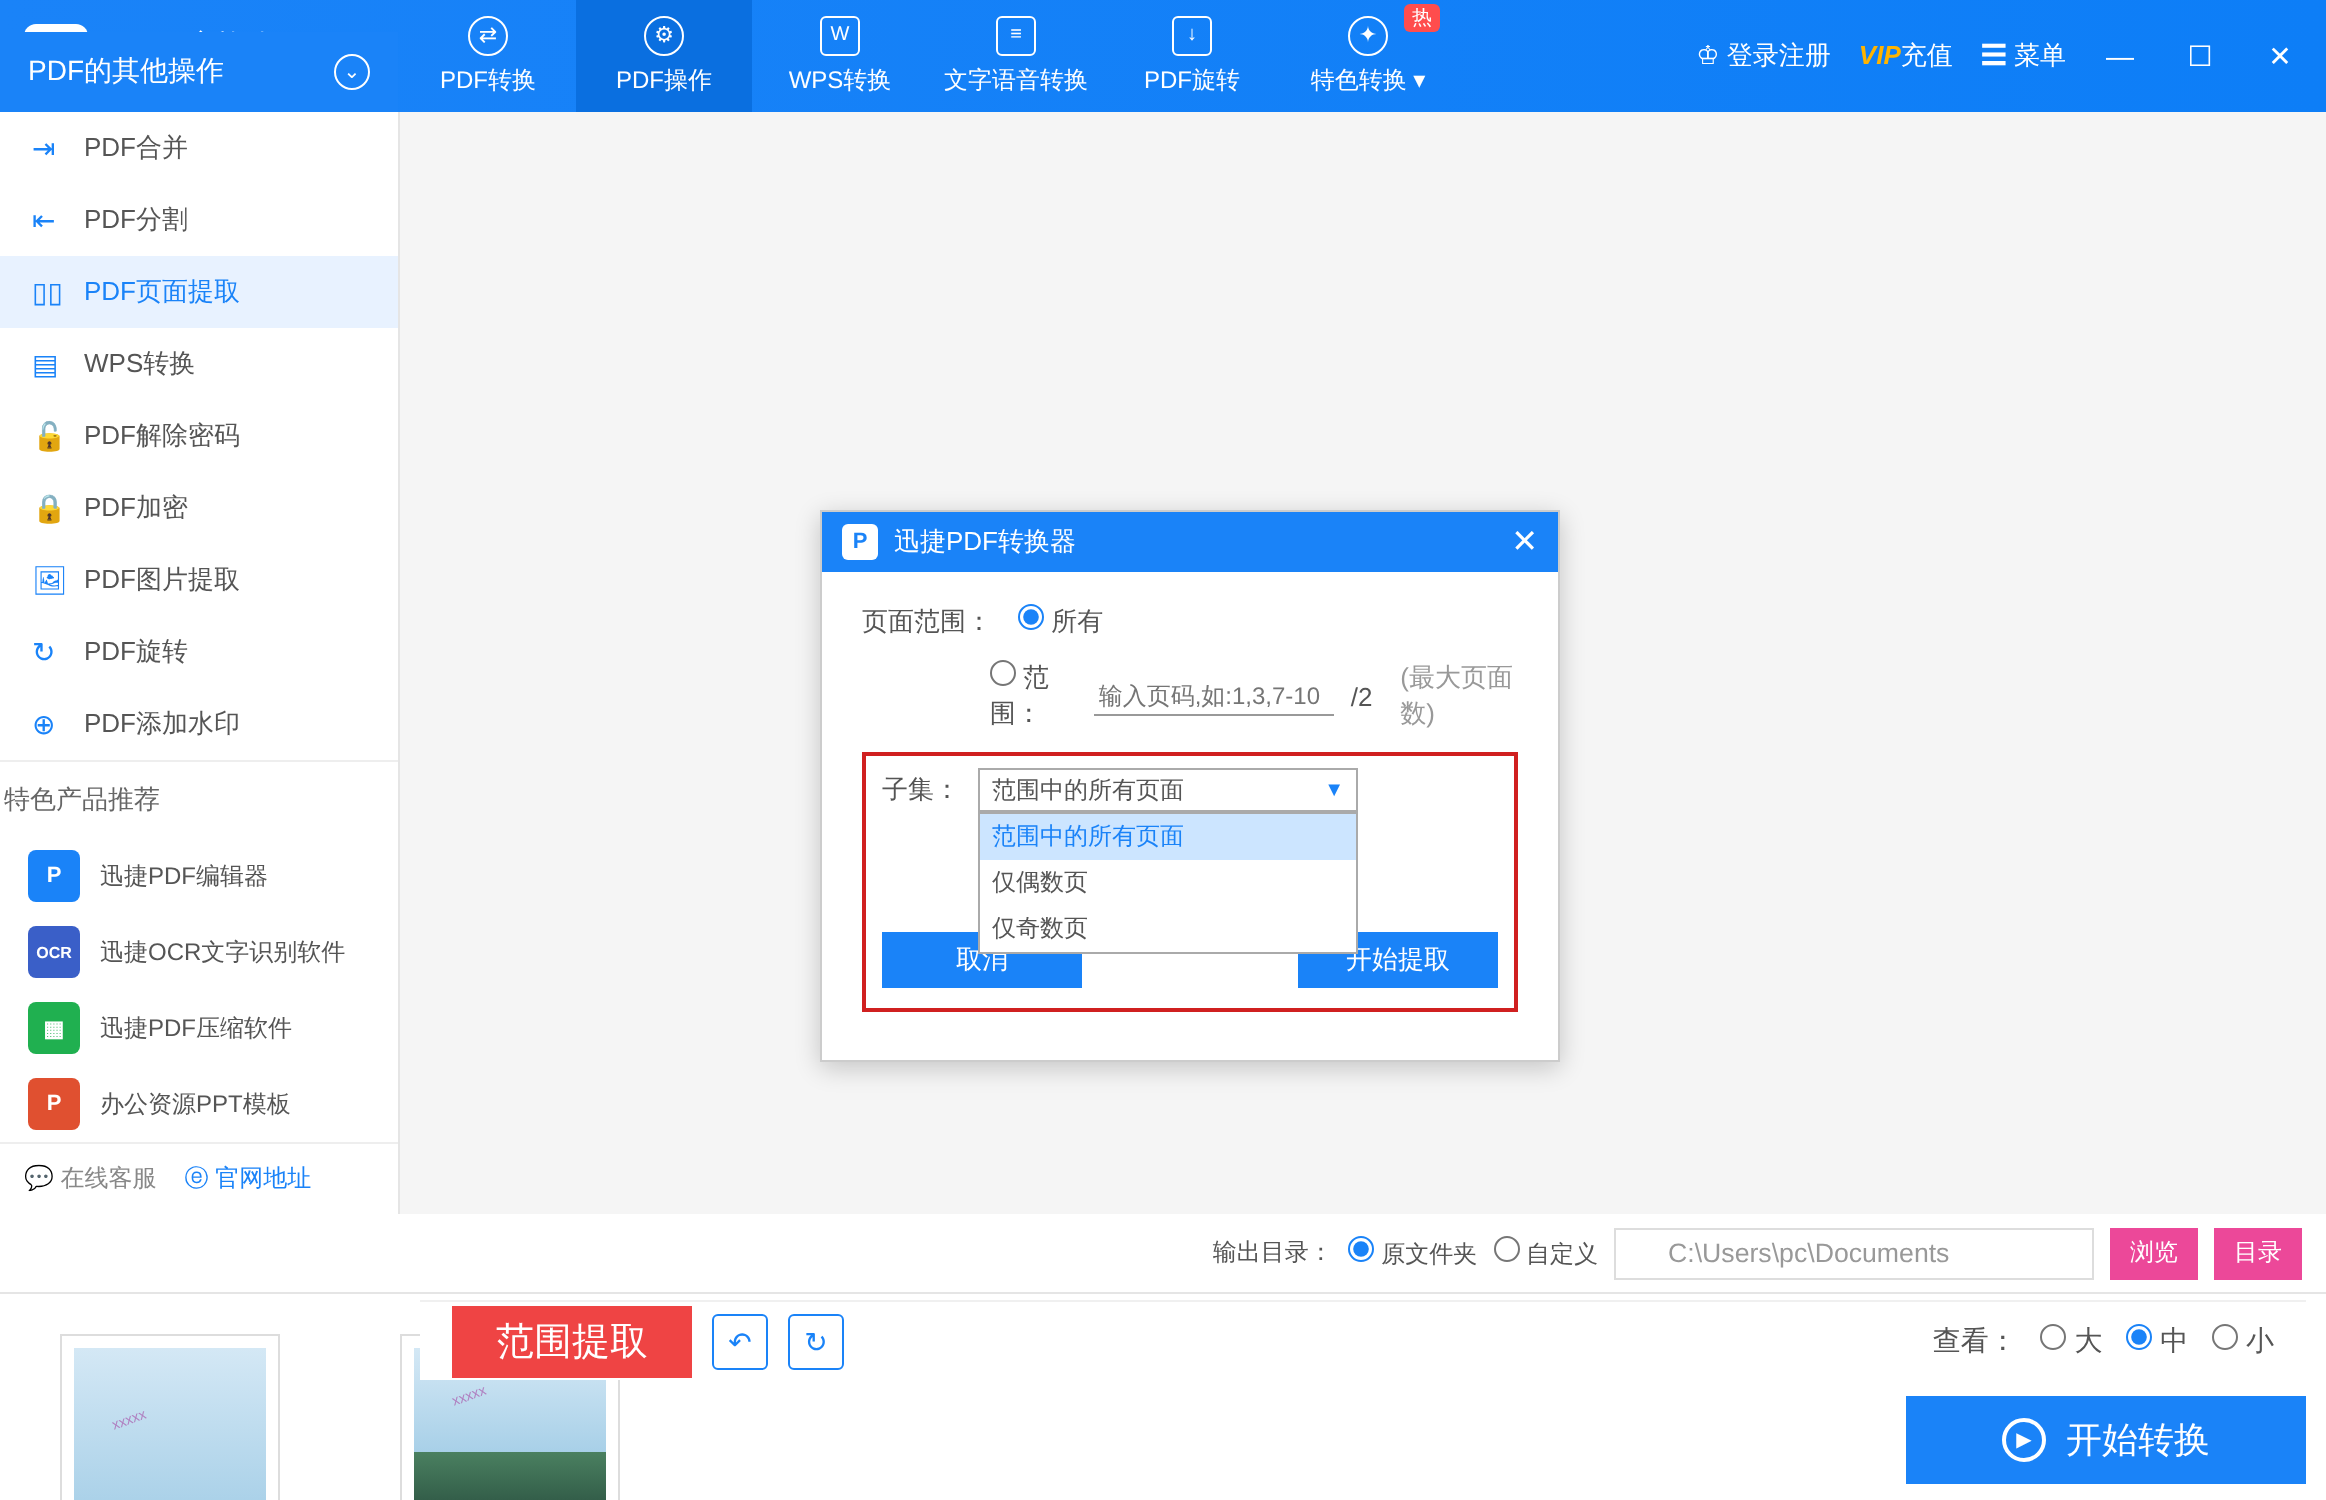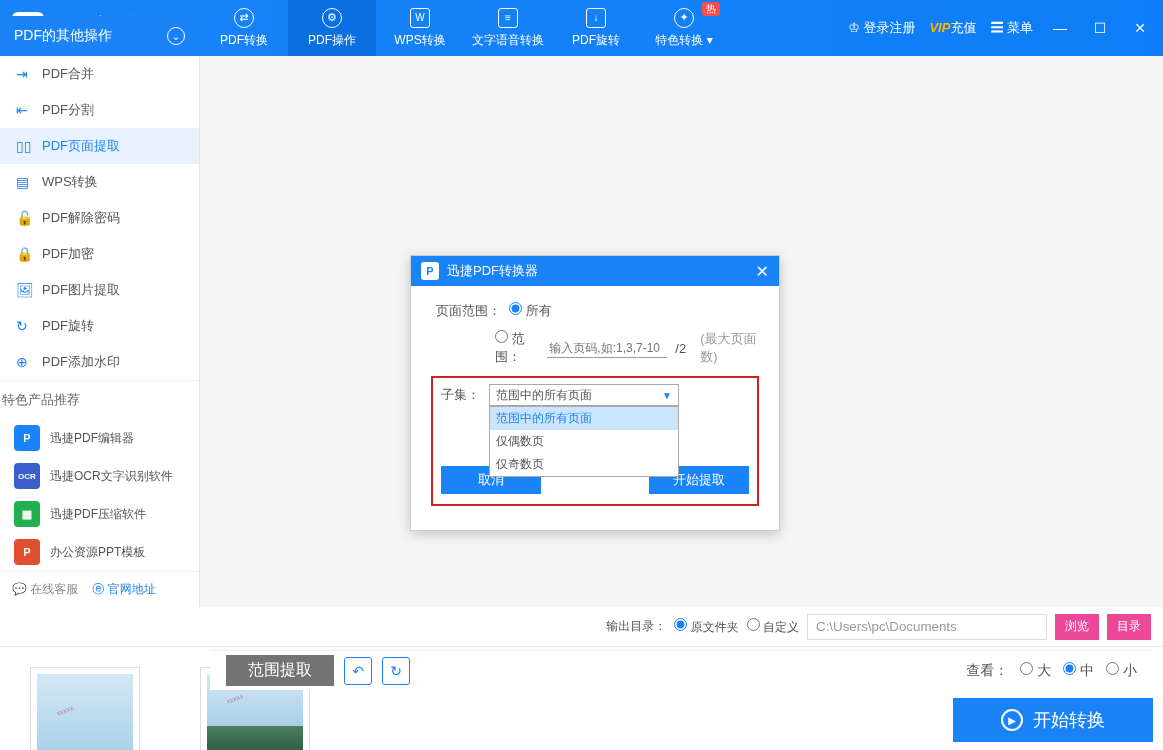--- a/index.html
+++ b/index.html
@@ -16,21 +16,21 @@
 .toptab.active { background: #0a6fe0; }
 .toptab .ticon { width: 20px; height: 20px; border: 1.5px solid #fff; border-radius: 50%; display: flex; align-items: center; justify-content: center; font-size: 11px; }
 .toptab .sq { width: 20px; height: 20px; border: 1.5px solid #fff; border-radius: 3px; display: flex; align-items: center; justify-content: center; font-size: 10px; }
 .hot-badge { position: absolute; top: 2px; right: 8px; background: #ff4d4d; font-size: 10px; padding: 0 4px; border-radius: 3px; }
 
 .topright { margin-left: auto; display: flex; align-items: center; gap: 14px; padding-right: 10px; font-size: 13px; }
 .vip { color: #ffb400; font-weight: bold; font-style: italic; }
 .winbtn { width: 26px; height: 26px; display: flex; align-items: center; justify-content: center; cursor: pointer; font-size: 14px; }
 
 .outputbar { height: 40px; background: #fff; border-bottom: 1px solid #e5e5e5; display: flex; align-items: center; padding: 0 12px 0 210px; font-size: 12px; gap: 8px; color: #555; }
-.outputbar input.path { flex: 1; height: 26px; border: 1px solid #ddd; padding: 0 8px; color: #999; max-width: 240px; }
+.outputbar input.path { flex: 1; height: 26px; border: 1px solid #ddd; padding: 0 26px; color: #999; max-width: 240px; }
 .bluebtn { background: #ec4899; color: #fff; border: none; height: 26px; padding: 0 10px; cursor: pointer; font-size: 12px; font-family: Liberation Serif, serif; }
 
 .main { display: flex; height: calc(100% - 96px); flex-direction: column; }
 .sidebar { width: 200px; background: #fff; border-right: 1px solid #e5e5e5; display: flex; flex-direction: column; }
 .sidehead { height: 40px; background: #1a83f8; color: #fff; display: flex; align-items: center; padding: 0 14px; font-size: 14px; justify-content: space-between; margin-top: -40px; position: relative; }
 .sidehead .chev { width: 18px; height: 18px; border: 1.5px solid #fff; border-radius: 50%; display: flex; align-items: center; justify-content: center; font-size: 10px; }
 .sideitem { height: 36px; display: flex; align-items: center; padding: 0 16px; font-size: 13px; color: #555; cursor: pointer; gap: 10px; }
 .sideitem.active { background: #e8f2ff; color: #1a83f8; }
 .sideitem .sicon { width: 16px; color: #1a83f8; font-size: 14px; }
 
@@ -47,39 +47,39 @@
 .thumbimg .mtn { height: 40%; background: linear-gradient(#3a7050, #1a4030); }
 .thumbimg .watermark { position: absolute; top: 40%; left: 20%; color: #b080c0; font-size: 7px; transform: rotate(-20deg); }
 .thumblabel { text-align: center; margin-top: 10px; font-size: 13px; color: #555; }
 
 .dialog { position: absolute; top: 255px; left: 410px; width: 370px; background: #fff; border: 1px solid #ccc; box-shadow: 0 3px 12px rgba(0,0,0,0.2); }
 .dlghead { height: 30px; background: #1a83f8; color: #fff; display: flex; align-items: center; padding: 0 10px; font-size: 13px; gap: 8px; }
 .dlghead .dlglogo { width: 18px; height: 18px; background: #fff; border-radius: 3px; color: #1a83f8; display: flex; align-items: center; justify-content: center; font-size: 11px; font-weight: bold; }
 .dlghead .dlgclose { margin-left: auto; cursor: pointer; font-size: 16px; }
 .dlgbody { padding: 16px 20px 24px; font-size: 13px; color: #555; }
 .dlgrow { display: flex; align-items: center; margin-bottom: 10px; gap: 8px; }
-.dlgrow .lbl { width: 70px; text-align: right; }
+.dlgrow .lbl { width: 70px; text-align: left; }
 .rangeinput { border: none; border-bottom: 1px solid #999; width: 120px; font-size: 12px; color: #999; padding: 2px; }
 .maxp { color: #999; margin-left: 6px; }
 
 .subsetbox { border: 2px solid #d02020; padding: 6px 8px 10px; margin-top: 6px; }
 .selectbox { position: relative; display: inline-block; width: 190px; }
 .selectbox .sel { border: 1px solid #aaa; height: 22px; padding: 0 6px; font-size: 12px; display: flex; align-items: center; justify-content: space-between; cursor: pointer; }
 .selectbox .sel .tri { color: #1a83f8; font-size: 10px; }
 .dropdown { position: absolute; top: 22px; left: 0; right: 0; background: #fff; border: 1px solid #aaa; z-index: 10; }
 .dropdown .opt { padding: 3px 6px; font-size: 12px; cursor: pointer; }
 .dropdown .opt.sel-opt { background: #cce5ff; color: #1a83f8; }
 
 .dlgbtns { display: flex; justify-content: space-between; margin-top: 18px; }
 .dlgbtn { background: #1a83f8; color: #fff; border: none; width: 100px; height: 28px; cursor: pointer; font-size: 13px; }
 
 .arrow { position: absolute; top: 480px; left: 440px; width: 140px; height: 60px; }
 
 .bottombar { position: absolute; bottom: 60px; left: 210px; right: 10px; height: 40px; background: #fff; display: flex; align-items: center; padding: 0 16px; border-top: 1px solid #f0f0f0; font-size: 14px; gap: 10px; }
-.bottombar .btn-range { background: #737373; color: #fff; border: none; padding: 5px 22px; cursor: pointer; font-size: 16px; }
+.bottombar .btn-range { background: #ef4444; color: #fff; border: none; padding: 5px 22px; cursor: pointer; font-size: 19px; }
 .iconbtn { width: 28px; height: 28px; border: 1.5px solid #1a83f8; color: #1a83f8; display: flex; align-items: center; justify-content: center; cursor: pointer; border-radius: 3px; font-size: 14px; }
 .viewopts { margin-left: auto; display: flex; align-items: center; gap: 12px; color: #555; }
 
 .convertbar { position: absolute; bottom: 8px; right: 10px; width: 200px; height: 44px; background: #1a83f8; color: #fff; display: flex; align-items: center; justify-content: center; gap: 10px; font-size: 18px; cursor: pointer; }
 .convertbar .play { width: 22px; height: 22px; border: 2px solid #fff; border-radius: 50%; display: flex; align-items: center; justify-content: center; font-size: 10px; }
 
 input[type=radio] { accent-color: #1a83f8; }
 </style>
 </head>
 <body>

